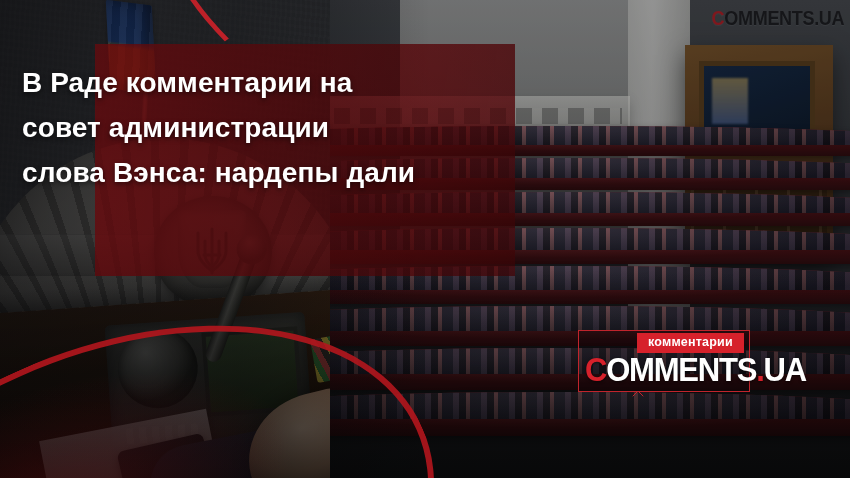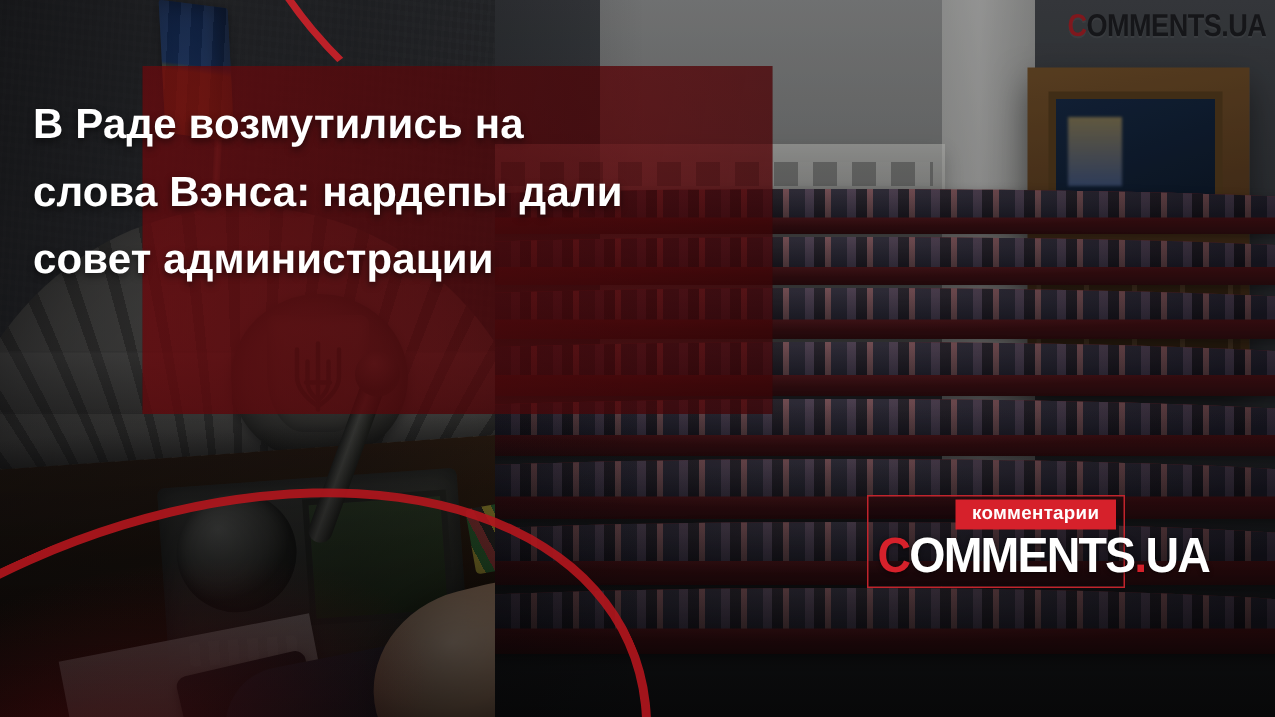--- a/index.html
+++ b/index.html
@@ -583,23 +583,23 @@
 
   <div class="gfx">
     <div class="red-panel"></div>
     <div class="red-panel-2"></div>
     <div class="arc-bottom-soft"></div>
     <div class="arc-top"></div>
     <div class="arc-bottom"></div>
   </div>
 
   <div class="headline">
-    <span class="ln">В Раде возмутились на</span>
+    <span class="ln">В Раде комментарии на</span>
+    <span class="ln">совет администрации</span>
     <span class="ln">слова Вэнса: нардепы дали</span>
-    <span class="ln">совет администрации</span>
   </div>
 
   <div class="watermark"><span class="c">C</span><span>OMMENTS.UA</span></div>
 
   <div class="logo">
     <div class="logo-tail"></div>
     <div class="logo-badge">комментарии</div>
     <div class="logo-main"><span class="c">C</span><span>OMMENTS</span><span class="dot">.</span><span>UA</span></div>
   </div>
 

